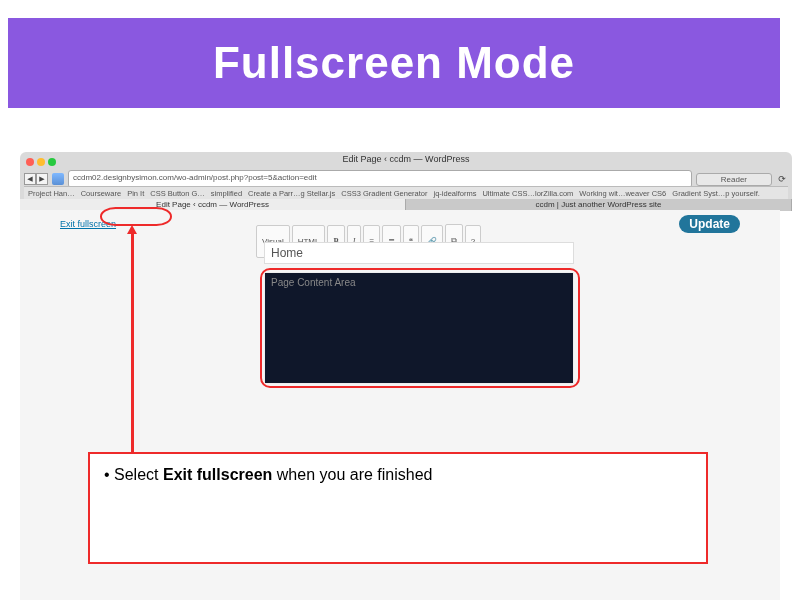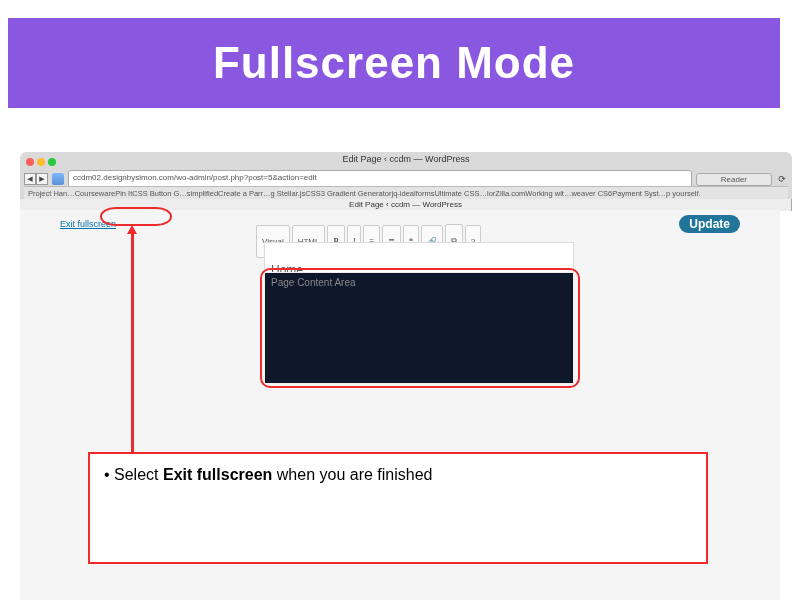--- a/index.html
+++ b/index.html
@@ -13,34 +13,34 @@
   .tl { width: 8px; height: 8px; border-radius: 50%; }
   .red { background: #ff5f56; } .yel { background: #ffbd2e; } .grn { background: #27c93f; }
   .win-title { text-align: center; padding-top: 2px; font-size: 9px; color: #333; }
   .nav-row { position: absolute; left: 4px; top: 18px; right: 4px; display: flex; align-items: center; gap: 4px; }
   .nav-arrows { display: flex; gap: 0; }
   .nav-arrows span { width: 12px; height: 12px; border: 1px solid #999; display: flex; align-items: center; justify-content: center; font-size: 7px; background: #f4f4f4; }
   .globe { width: 12px; height: 12px; background: linear-gradient(#7fb8ff,#5a90d6); border-radius: 2px; display: inline-block; }
   .url-bar { flex: 1; background: #fff; border: 1px solid #aaa; border-radius: 3px; padding: 1px 4px; color: #555; font-size: 8px; height: 18px; line-height: 12px; }
   .reader-btn { background: #e8e8e8; border: 1px solid #aaa; border-radius: 3px; padding: 1px 24px; font-size: 8px; color: #555; }
   .reload { width: 12px; height: 12px; display: flex; align-items: center; justify-content: center; font-size: 9px; }
-  .bookmarks-row { position: absolute; left: 4px; top: 34px; right: 4px; display: flex; font-size: 7.5px; color: #555; overflow: hidden; white-space: nowrap; padding: 2px 4px; border-top: 1px solid #bbb; border-bottom: 1px solid #bbb; background: #e4e4e4; }
+  .bookmarks-row { position: absolute; left: 4px; top: 34px; right: 4px; display: flex; gap: 6px; font-size: 7.5px; color: #555; overflow: hidden; white-space: nowrap; padding: 2px 4px; border-top: 1px solid #bbb; border-bottom: 1px solid #bbb; background: #e4e4e4; }
   .tabs-row { position: absolute; left: 0; top: 47px; right: 0; display: flex; font-size: 8px; background: #c9c9c9; height: 12px; }
   .tab { flex: 1; text-align: center; line-height: 12px; border-right: 1px solid #aaa; color: #333; }
   .tab:first-child { background: #ededed; }
 
   .content-area { position: absolute; left: 20px; top: 210px; right: 20px; bottom: 0; background: #f5f5f5; }
   .toolbar { position: absolute; top: 2px; left: 0; right: 0; height: 24px; display: flex; align-items: center; padding: 0 40px; font-size: 9px; }
   .exit-link { color: #0073aa; text-decoration: underline; }
   .editor-btns { margin-left: 140px; display: flex; gap: 2px; align-items: center; }
   .ebtn { border: 1px solid #ccc; background: #fafafa; padding: 11px 5px; font-size: 8px; color: #555; border-radius: 2px; font-family: Georgia, serif; margin-top: 34px; }
   .ebtn.plain { font-family: Arial; }
   .update-btn { margin-left: auto; background: #21759b; color: #fff; border-radius: 9px; padding: 2px 10px; font-size: 12px; font-weight: bold; }
 
-  .page-title-field { position: absolute; left: 244px; top: 32px; width: 310px; height: 22px; border: 1px solid #ddd; background: #fff; font-size: 12px; color: #555; padding: 20px 6px; }
+  .page-title-field { position: absolute; left: 244px; top: 32px; width: 310px; height: 22px; border: 1px solid #ddd; background: #fff; font-size: 12px; color: #555; padding: 3px 6px; }
   .content-field { position: absolute; left: 244px; top: 62px; width: 310px; height: 112px; border: 1px solid #eee; background: #0f172a; font-size: 10px; color: #888; padding: 4px 6px; }
 
   .callout-oval { position: absolute; border: 2.5px solid #ee2a2a; border-radius: 18px / 11px; pointer-events: none; }
   .callout-rect { position: absolute; border: 2.5px solid #ee2a2a; border-radius: 10px; pointer-events: none; }
   .arrow-line { position: absolute; width: 2.5px; background: #ee2a2a; left: 131px; top: 232px; height: 220px; pointer-events: none; }
   .arrow-line::before { content: ""; position: absolute; top: -7px; left: -4px; width: 0; height: 0; border-left: 5px solid transparent; border-right: 5px solid transparent; border-bottom: 9px solid #ee2a2a; }
 
   .note-box { position: absolute; left: 88px; top: 452px; width: 620px; height: 112px; border: 2.5px solid #ee2a2a; background: #fff; padding: 10px 14px; font-size: 16px; color: #000; line-height: 1.35; }
   .note-box p { margin-bottom: 10px; }
 </style>
@@ -72,24 +72,25 @@
     <span>Project Han…</span>
     <span>Courseware</span>
     <span>Pin It</span>
     <span>CSS Button G…</span>
     <span>simplified</span>
     <span>Create a Parr…g Stellar.js</span>
     <span>CSS3 Gradient Generator</span>
     <span>jq-idealforms</span>
     <span>Ultimate CSS…lorZilla.com</span>
     <span>Working wit…weaver CS6</span>
-    <span>Payment Syst…p yourself.</span>
+    <span>Gradient Syst…p yourself.</span>
   </div>
   <div class="tabs-row">
     <div class="tab">Edit Page ‹ ccdm — WordPress</div>
+    <div class="tab">ccdm | Just another WordPress site</div>
   </div>
 </div>
 
 <div class="content-area">
   <div class="toolbar">
     <a class="exit-link">Exit fullscreen</a>
     <div class="editor-btns">
       <span class="ebtn plain">Visual</span>
       <span class="ebtn plain">HTML</span>
       <span class="ebtn" style="font-weight:bold">B</span>

